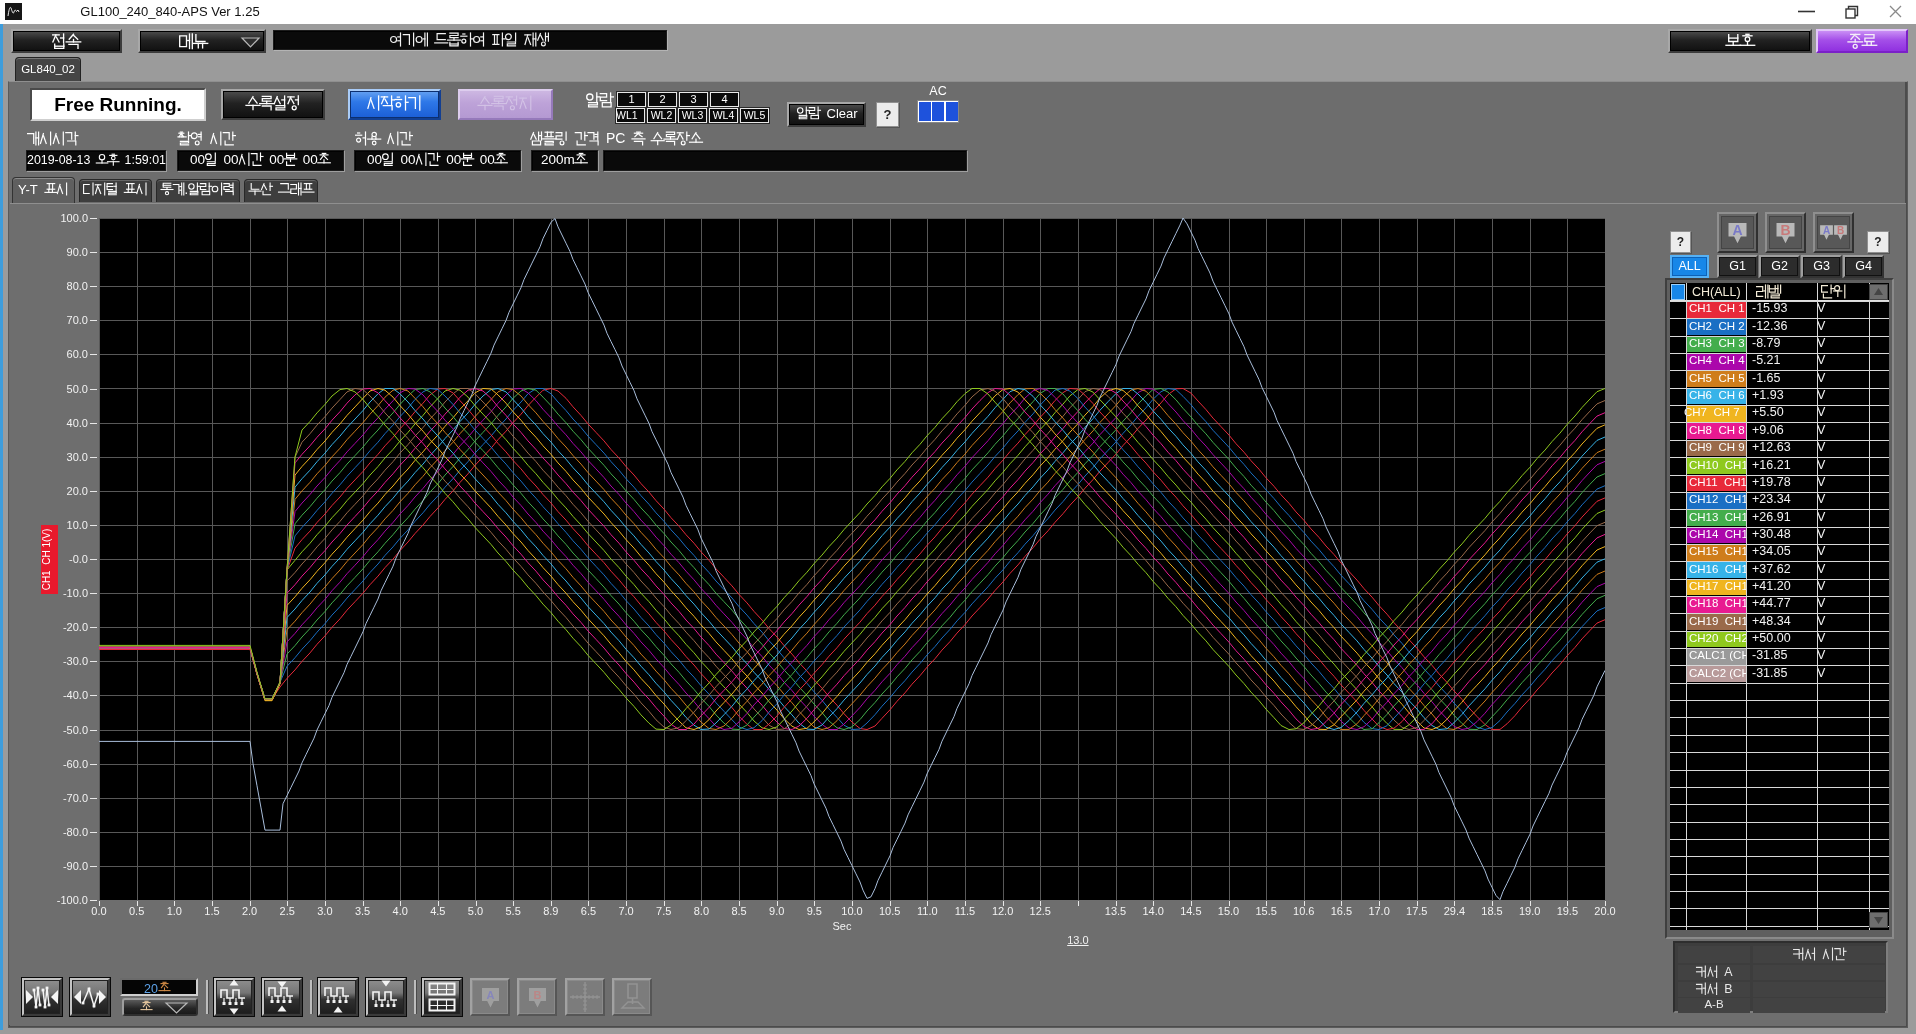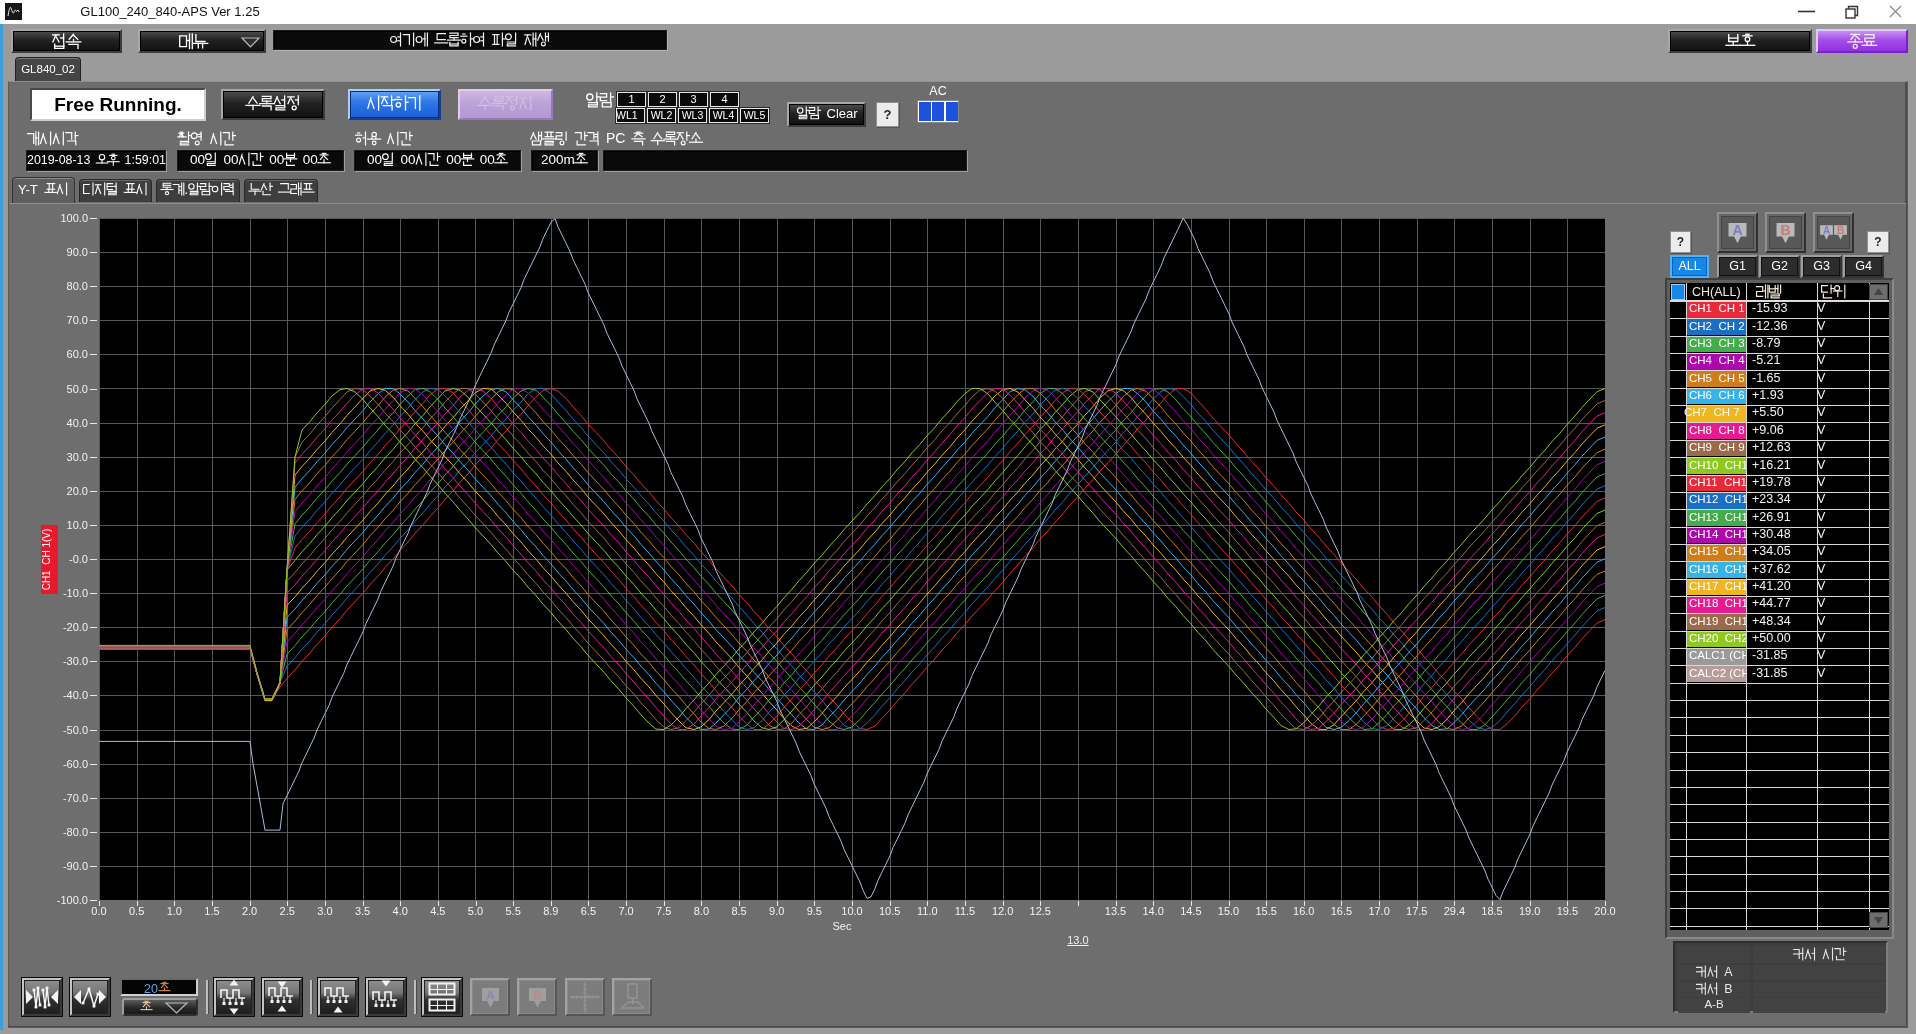--- a/index.html
+++ b/index.html
@@ -646,21 +646,21 @@
 <div class="ab" style="left:1097.5500000000002px;top:905px;width:36px;height:13px;font-size:11px;color:#f2f2f2;text-align:center;line-height:13px;font-weight:normal;">13.5</div>
 <div class="ab" style="left:1153.2px;top:901px;width:1px;height:5px;background:#e8e8e8"></div>
 <div class="ab" style="left:1135.2px;top:905px;width:36px;height:13px;font-size:11px;color:#f2f2f2;text-align:center;line-height:13px;font-weight:normal;">14.0</div>
 <div class="ab" style="left:1190.85px;top:901px;width:1px;height:5px;background:#e8e8e8"></div>
 <div class="ab" style="left:1172.85px;top:905px;width:36px;height:13px;font-size:11px;color:#f2f2f2;text-align:center;line-height:13px;font-weight:normal;">14.5</div>
 <div class="ab" style="left:1228.5px;top:901px;width:1px;height:5px;background:#e8e8e8"></div>
 <div class="ab" style="left:1210.5px;top:905px;width:36px;height:13px;font-size:11px;color:#f2f2f2;text-align:center;line-height:13px;font-weight:normal;">15.0</div>
 <div class="ab" style="left:1266.15px;top:901px;width:1px;height:5px;background:#e8e8e8"></div>
 <div class="ab" style="left:1248.15px;top:905px;width:36px;height:13px;font-size:11px;color:#f2f2f2;text-align:center;line-height:13px;font-weight:normal;">15.5</div>
 <div class="ab" style="left:1303.8px;top:901px;width:1px;height:5px;background:#e8e8e8"></div>
-<div class="ab" style="left:1285.8px;top:905px;width:36px;height:13px;font-size:11px;color:#f2f2f2;text-align:center;line-height:13px;font-weight:normal;">16.0</div>
+<div class="ab" style="left:1285.8px;top:905px;width:36px;height:13px;font-size:11px;color:#f2f2f2;text-align:center;line-height:13px;font-weight:normal;">10.6</div>
 <div class="ab" style="left:1341.45px;top:901px;width:1px;height:5px;background:#e8e8e8"></div>
 <div class="ab" style="left:1323.45px;top:905px;width:36px;height:13px;font-size:11px;color:#f2f2f2;text-align:center;line-height:13px;font-weight:normal;">16.5</div>
 <div class="ab" style="left:1379.1px;top:901px;width:1px;height:5px;background:#e8e8e8"></div>
 <div class="ab" style="left:1361.1px;top:905px;width:36px;height:13px;font-size:11px;color:#f2f2f2;text-align:center;line-height:13px;font-weight:normal;">17.0</div>
 <div class="ab" style="left:1416.75px;top:901px;width:1px;height:5px;background:#e8e8e8"></div>
 <div class="ab" style="left:1398.75px;top:905px;width:36px;height:13px;font-size:11px;color:#f2f2f2;text-align:center;line-height:13px;font-weight:normal;">17.5</div>
 <div class="ab" style="left:1454.4px;top:901px;width:1px;height:5px;background:#e8e8e8"></div>
 <div class="ab" style="left:1436.4px;top:905px;width:36px;height:13px;font-size:11px;color:#f2f2f2;text-align:center;line-height:13px;font-weight:normal;">29.4</div>
 <div class="ab" style="left:1492.05px;top:901px;width:1px;height:5px;background:#e8e8e8"></div>
 <div class="ab" style="left:1474.05px;top:905px;width:36px;height:13px;font-size:11px;color:#f2f2f2;text-align:center;line-height:13px;font-weight:normal;">18.5</div>

